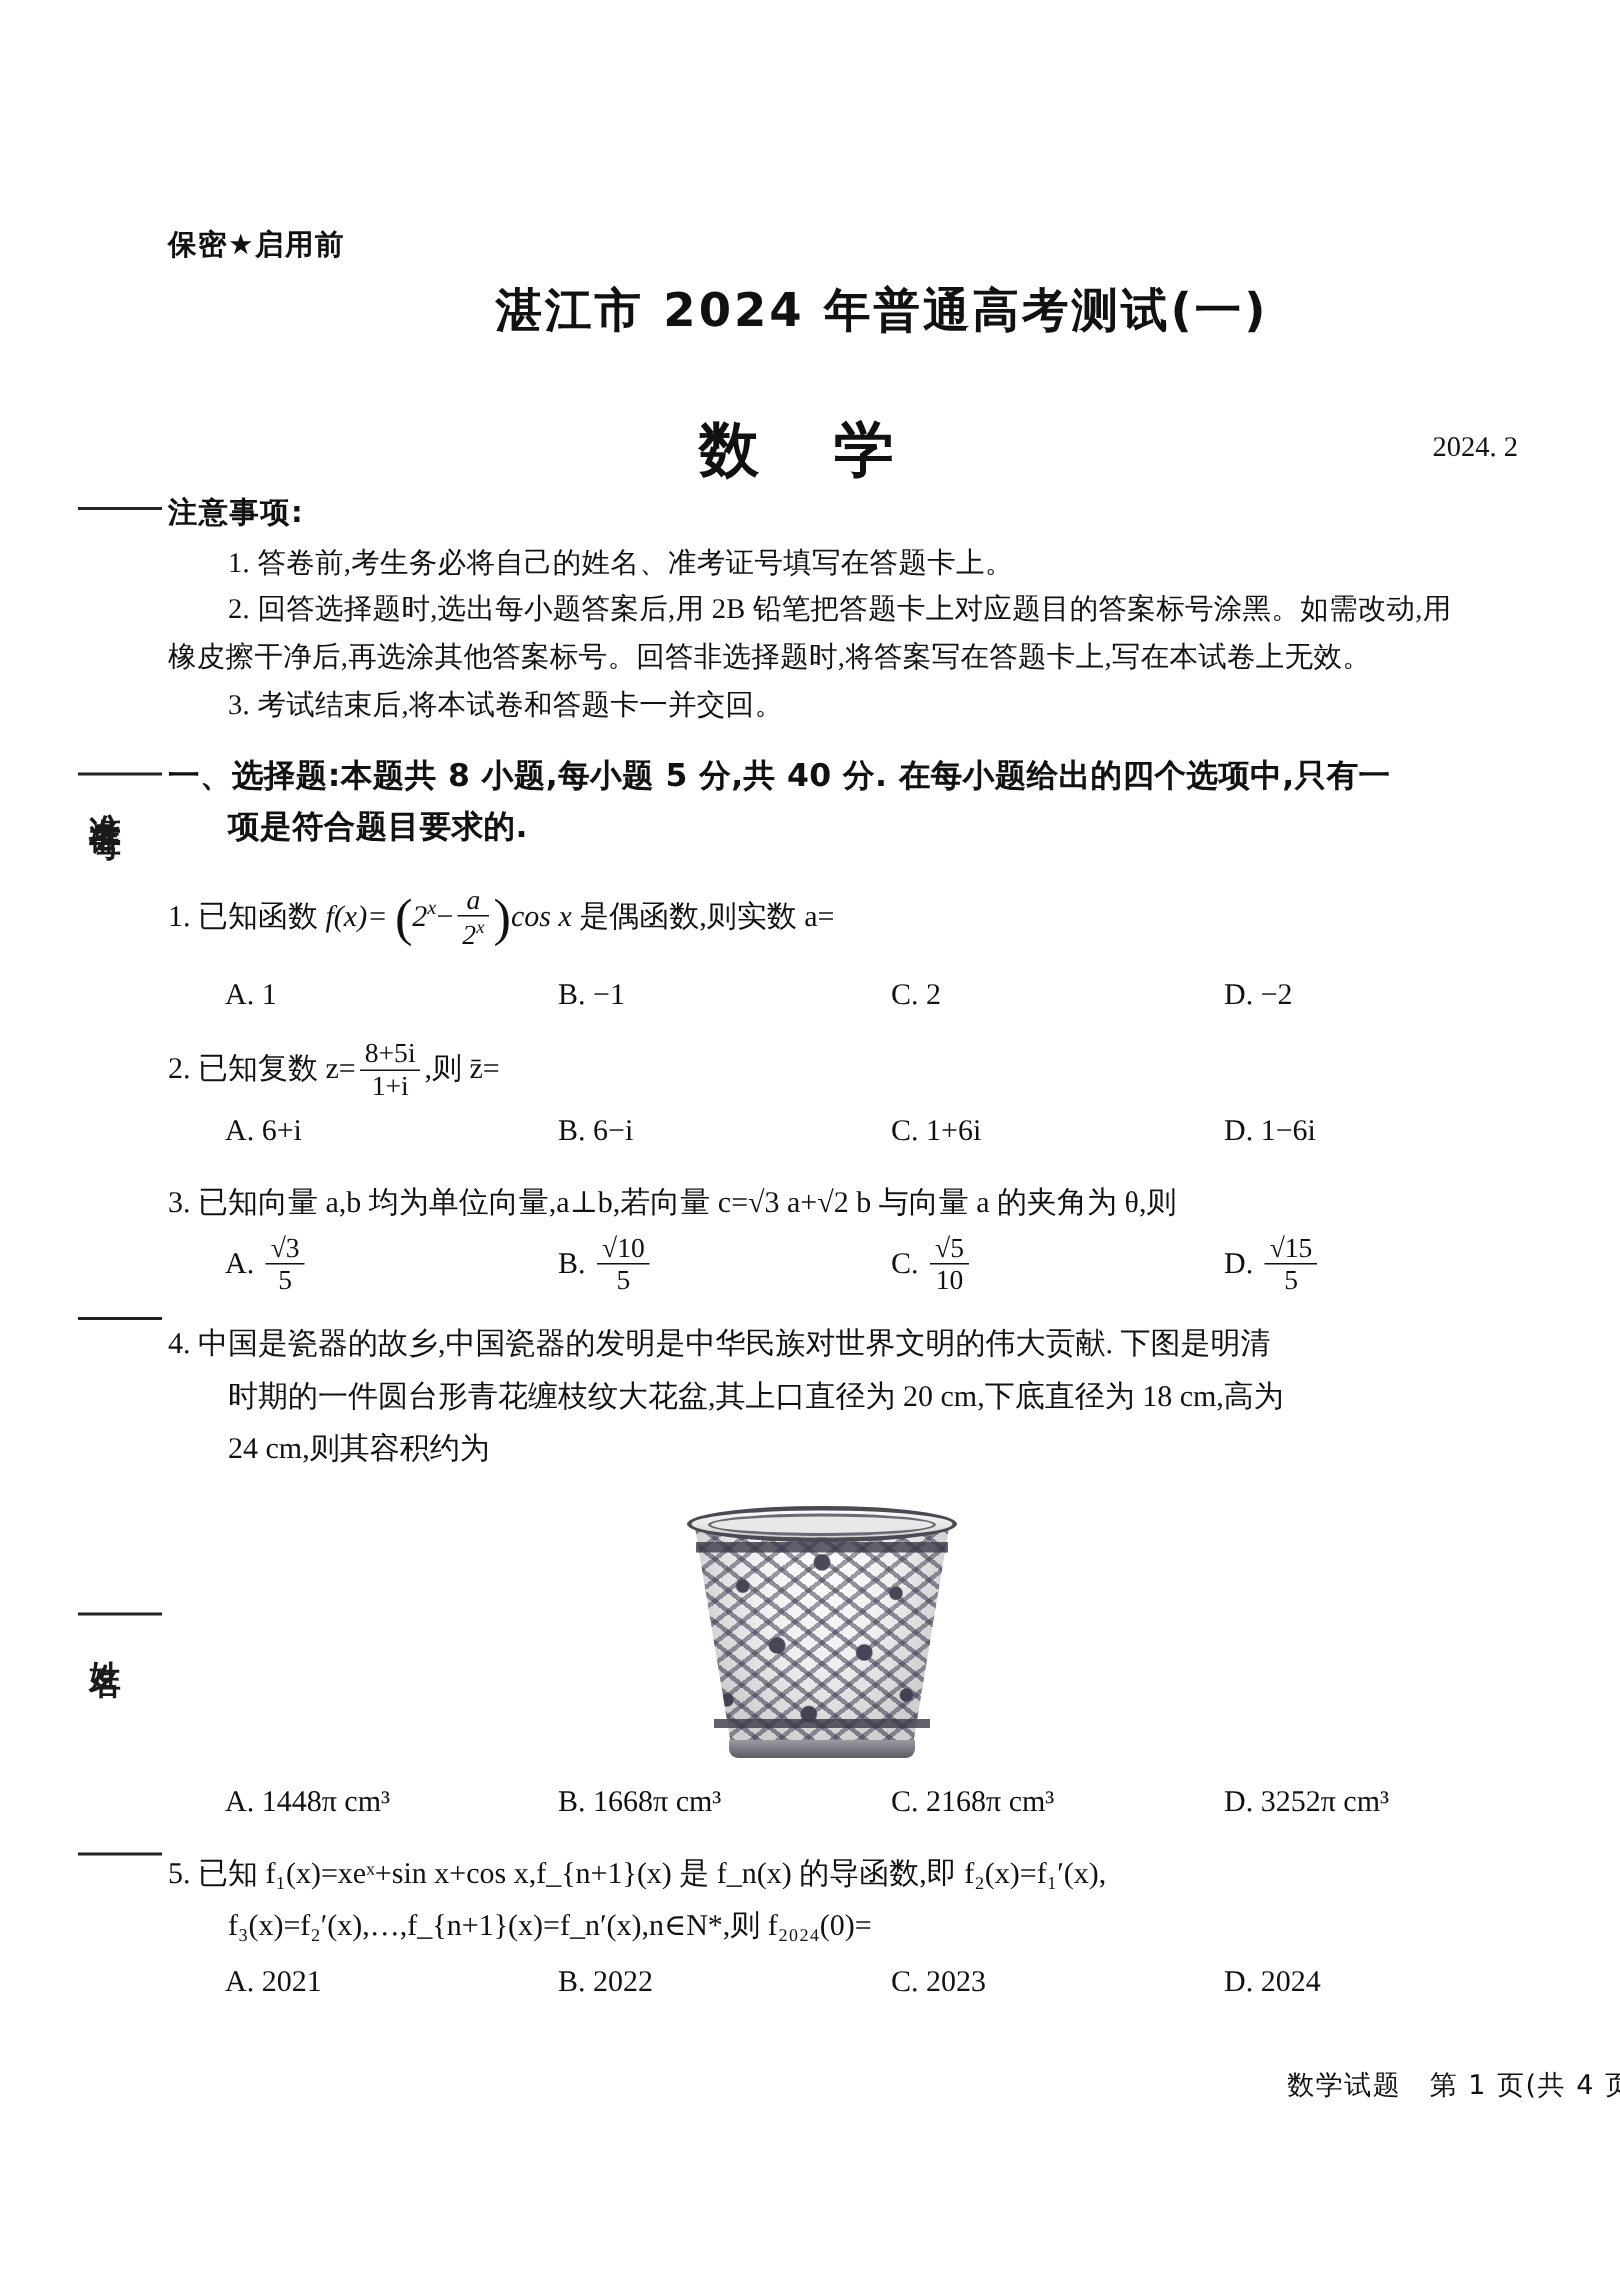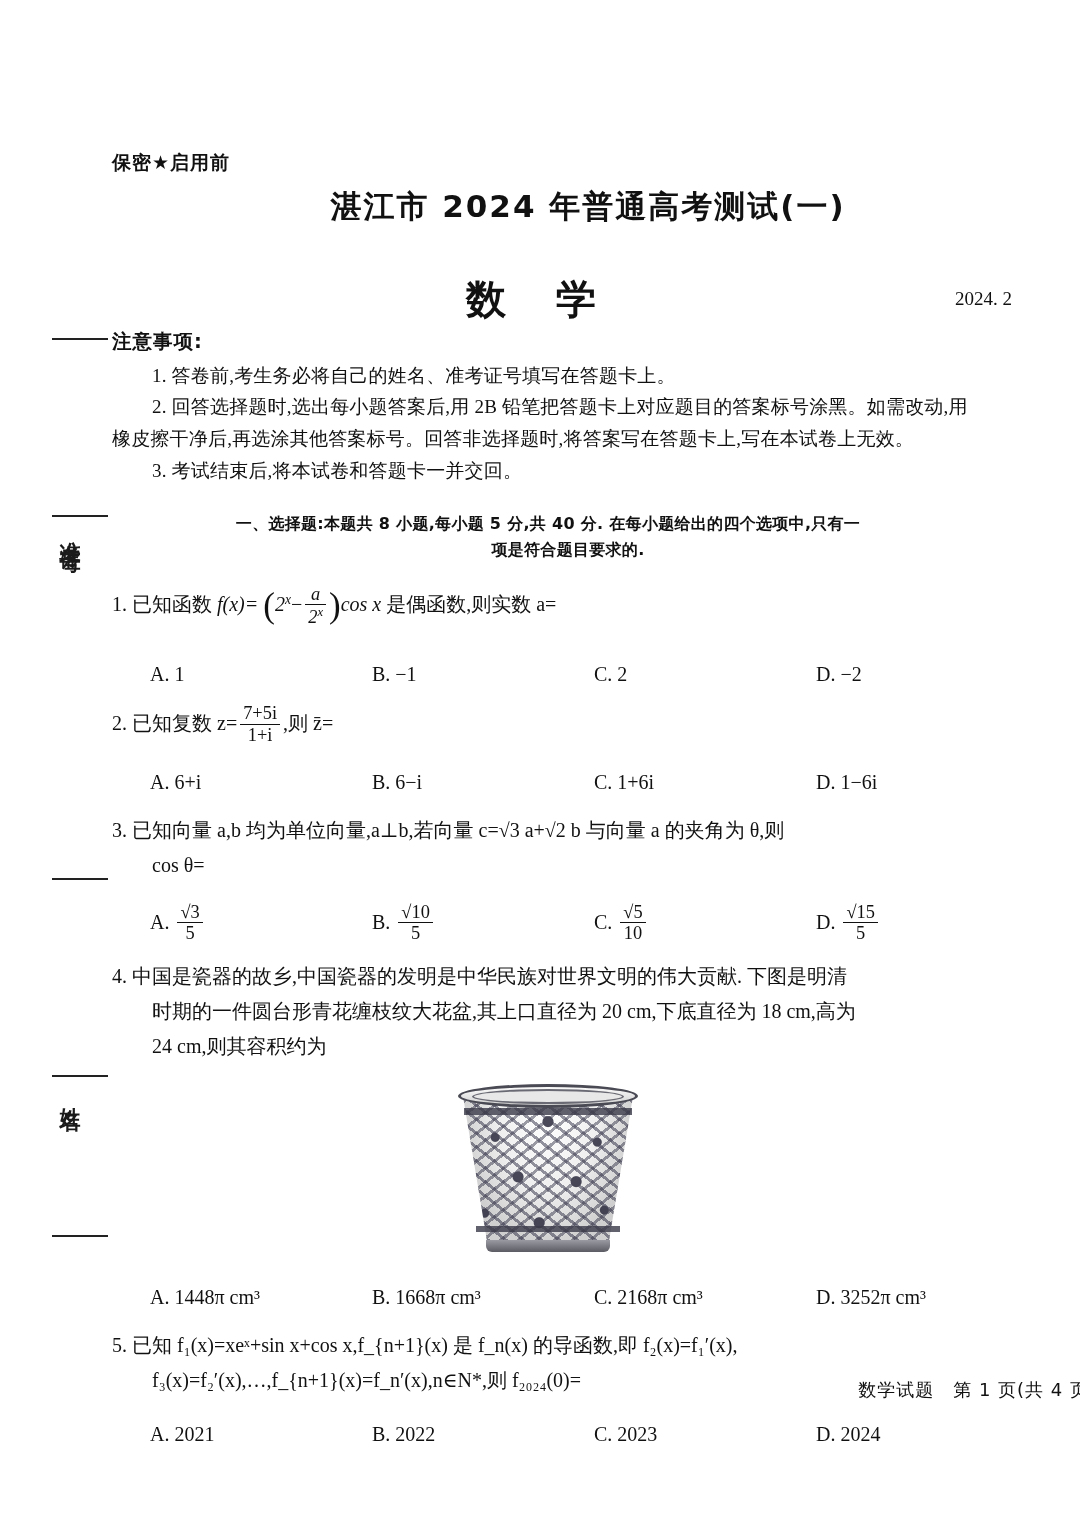--- a/index.html
+++ b/index.html
@@ -112,39 +112,38 @@
     letter-spacing: 1px;
     margin-bottom: 2px;
   }
   .notice-item {
     text-indent: 40px;
     font-size: 19px;
     line-height: 1.68;
     letter-spacing: 0.2px;
   }
   .section-head {
-    margin-top: 24px;
-    font-family: "DejaVu Sans", sans-serif;
-    font-weight: bold;
-    font-size: 16px;
+    margin-top: 14px;
+    font-family: "DejaVu Sans", sans-serif;
+    font-weight: bold;
+    font-size: 21px;
     line-height: 1.6;
     letter-spacing: 0.3px;
-    text-align: center;
   }
   .section-head .ind { display: block; text-indent: 40px; }
 
   .q {
     margin-top: 14px;
     font-size: 20px;
     line-height: 1.75;
   }
   .q .qline2 { display: block; text-indent: 40px; }
   .opts {
     display: flex;
-    margin-top: 20px;
+    margin-top: 3px;
     font-size: 20px;
   }
   .opts > div {
     width: 222px;
     flex: 0 0 222px;
   }
   .opts.indent { padding-left: 38px; }
 
   
   .frac {
@@ -317,33 +316,32 @@
     </div>
     <div class="opts indent">
       <div>A. 1</div>
       <div>B. −1</div>
       <div>C. 2</div>
       <div>D. −2</div>
     </div>
 
     <div class="q">
       <span>2.</span>
-      <span>已知复数 z=</span><span class="frac"><span class="num">7+5i</span><span class="den">1+i</span></span><span>,则 z̄=</span>
+      <span>已知复数 z=</span><span class="frac"><span class="num">8+5i</span><span class="den">1+i</span></span><span>,则 z̄=</span>
     </div>
     <div class="opts indent">
       <div>A. 6+i</div>
       <div>B. 6−i</div>
       <div>C. 1+6i</div>
       <div>D. 1−6i</div>
     </div>
 
     <div class="q">
       <span>3.</span>
       <span>已知向量 a,b 均为单位向量,a⊥b,若向量 c=√3 a+√2 b 与向量 a 的夹角为 θ,则</span>
-      <span class="qline2">cos θ=</span>
     </div>
     <div class="opts indent">
       <div><span>A.</span> <span class="frac"><span class="num">√3</span><span class="den">5</span></span></div>
       <div><span>B.</span> <span class="frac"><span class="num">√10</span><span class="den">5</span></span></div>
       <div><span>C.</span> <span class="frac"><span class="num">√5</span><span class="den">10</span></span></div>
       <div><span>D.</span> <span class="frac"><span class="num">√15</span><span class="den">5</span></span></div>
     </div>
 
     <div class="q">
       <span>4.</span>

